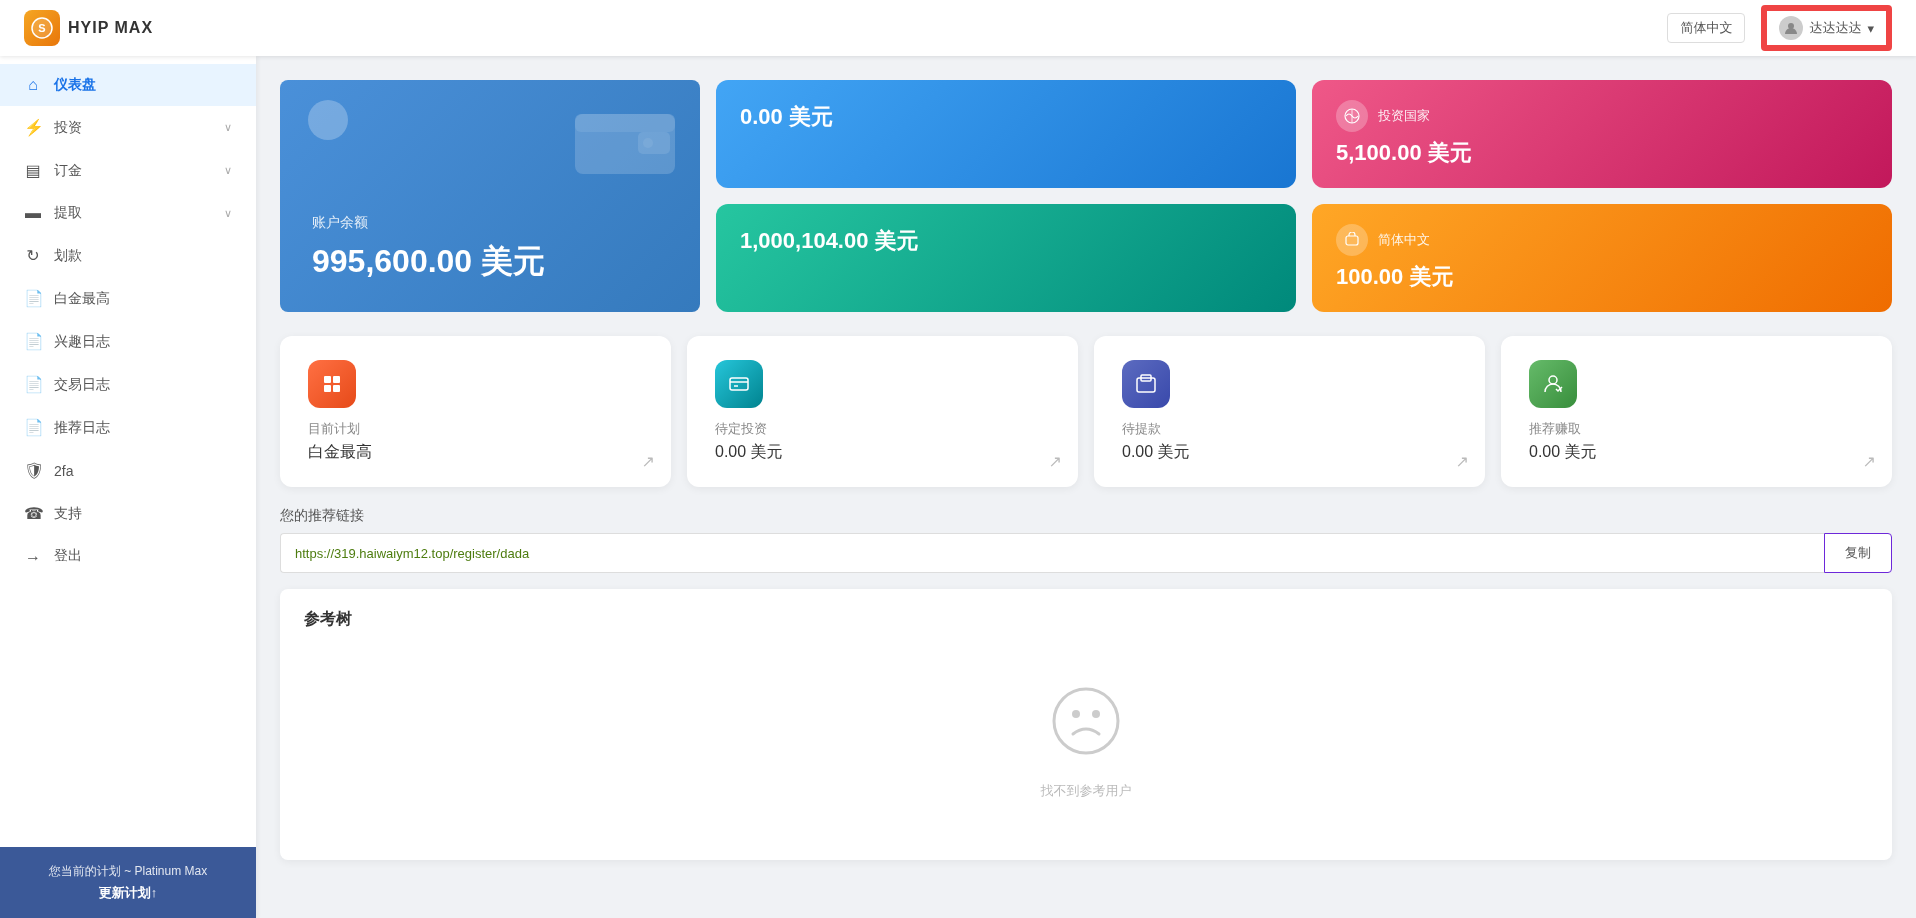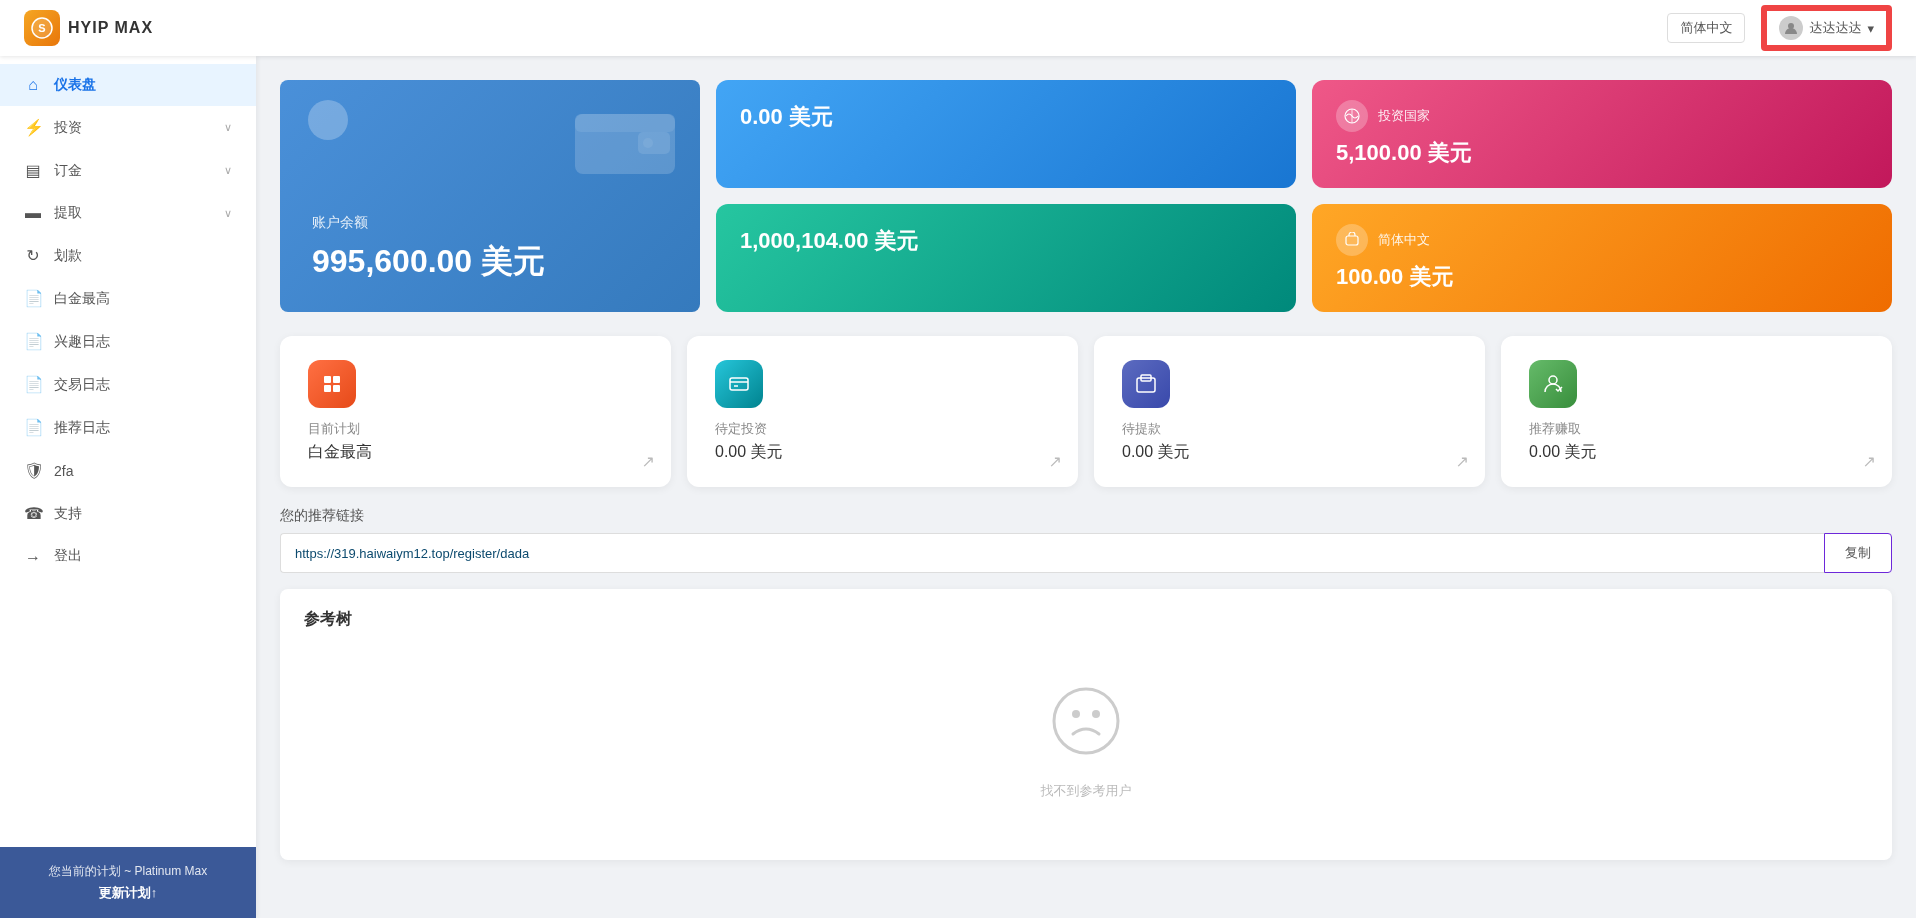--- a/index.html
+++ b/index.html
@@ -119,21 +119,21 @@
       position: absolute; bottom: 16px; right: 16px;
       color: #bbb; font-size: 16px;
     }
 
     
     .referral-section { margin-bottom: 16px; }
     .referral-label { font-size: 14px; color: #555; margin-bottom: 8px; }
     .referral-input-row { display: flex; gap: 0; }
     .referral-input {
       flex: 1; border: 1px solid #ddd; border-right: none;
-      padding: 10px 14px; font-size: 13px; color: #0c4a6e;
+      padding: 10px 14px; font-size: 13px; color: #4d7c0f;
       border-radius: 4px 0 0 4px; background: #fff; outline: none;
     }
     .copy-btn {
       background: #fff; border: 1px solid #6d28d9; padding: 10px 20px;
       cursor: pointer; font-size: 13px; color: #555;
       border-radius: 0 4px 4px 0; white-space: nowrap;
     }
 
     
     .ref-tree-section {

